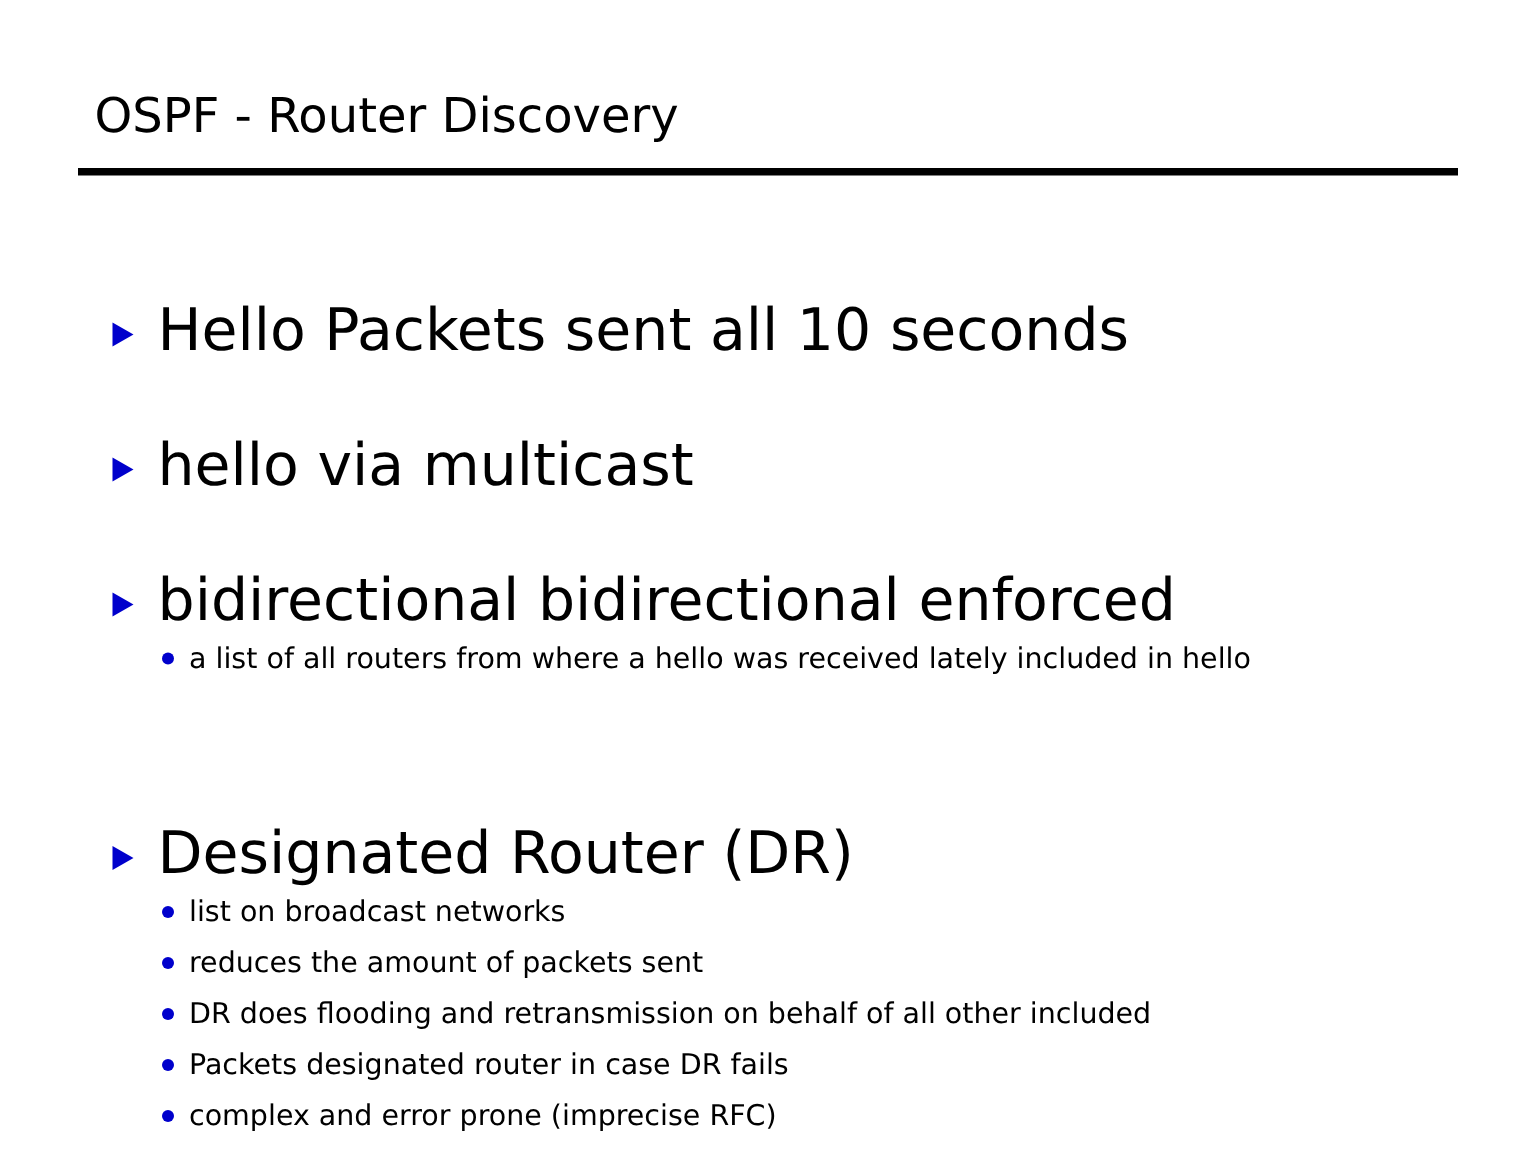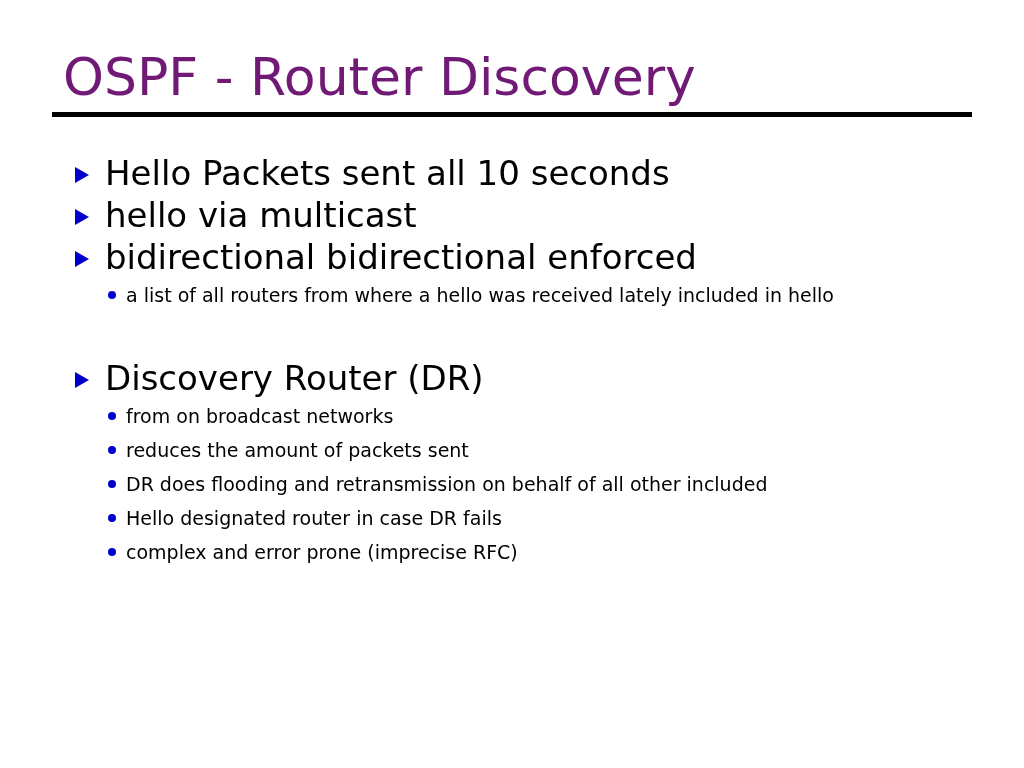--- a/index.html
+++ b/index.html
@@ -24,25 +24,25 @@
   }
 
   
   .title-block {
     position: absolute;
     left: 52px;
     top: 48px;
     width: 920px;
   }
   .slide-title {
-    font-size: 52px;
+    font-size: 32px;
     line-height: 58px;
     font-weight: normal;
     letter-spacing: 0px;
-    color: #701a75;
+    color: #000000;
     white-space: nowrap;
     padding-left: 11px;
     margin: 0;
   }
   .title-rule {
     position: absolute;
     left: 52px;
     top: 112px;
     width: 920px;
     height: 5px;
@@ -54,23 +54,24 @@
     position: absolute;
     left: 63px;
     top: 152px;
     width: 900px;
   }
 
   
   .lvl1 {
     position: relative;
     padding-left: 42px;
-    font-size: 34px;
+    font-size: 39px;
     line-height: 42px;
     color: #000000;
+    margin-top: 48px;
   }
   .lvl1 .tri-bullet {
     position: absolute;
     left: 12px;
     top: 15px;
     width: 0;
     height: 0;
     border-left: 14px solid #0000cc;
     border-top: 8px solid transparent;
     border-bottom: 8px solid transparent;
@@ -108,21 +109,21 @@
   </div>
   <div class="title-rule"></div>
 
   <div class="body-block">
 
   <div class="lvl1"><span class="tri-bullet"></span><span>Hello Packets sent all 10 seconds</span></div>
       <div class="lvl1"><span class="tri-bullet"></span><span>hello via multicast</span></div>
       <div class="lvl1"><span class="tri-bullet"></span><span>bidirectional bidirectional enforced</span></div>
       <div class="lvl2"><span class="dot-bullet"></span><span>a list of all routers from where a hello was received lately included in hello</span></div>
       <div class="spacer-line"></div>
-      <div class="lvl1"><span class="tri-bullet"></span><span>Discovery Router (DR)</span></div>
-      <div class="lvl2"><span class="dot-bullet"></span><span>from on broadcast networks</span></div>
+      <div class="lvl1"><span class="tri-bullet"></span><span>Designated Router (DR)</span></div>
+      <div class="lvl2"><span class="dot-bullet"></span><span>list on broadcast networks</span></div>
       <div class="lvl2"><span class="dot-bullet"></span><span>reduces the amount of packets sent</span></div>
       <div class="lvl2"><span class="dot-bullet"></span><span>DR does flooding and retransmission on behalf of all other included</span></div>
-      <div class="lvl2"><span class="dot-bullet"></span><span>Hello designated router in case DR fails</span></div>
+      <div class="lvl2"><span class="dot-bullet"></span><span>Packets designated router in case DR fails</span></div>
       <div class="lvl2"><span class="dot-bullet"></span><span>complex and error prone (imprecise RFC)</span></div>
     </div>
 
 </div>
 
 </body></html>

